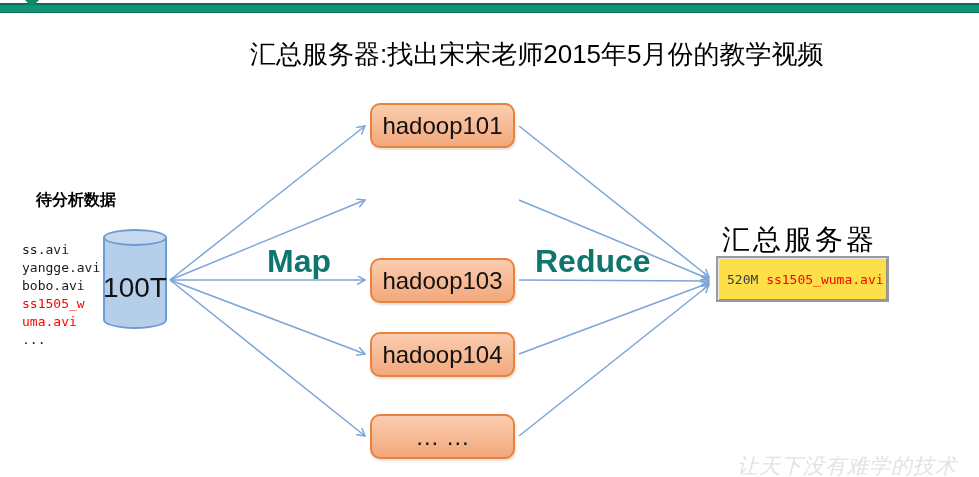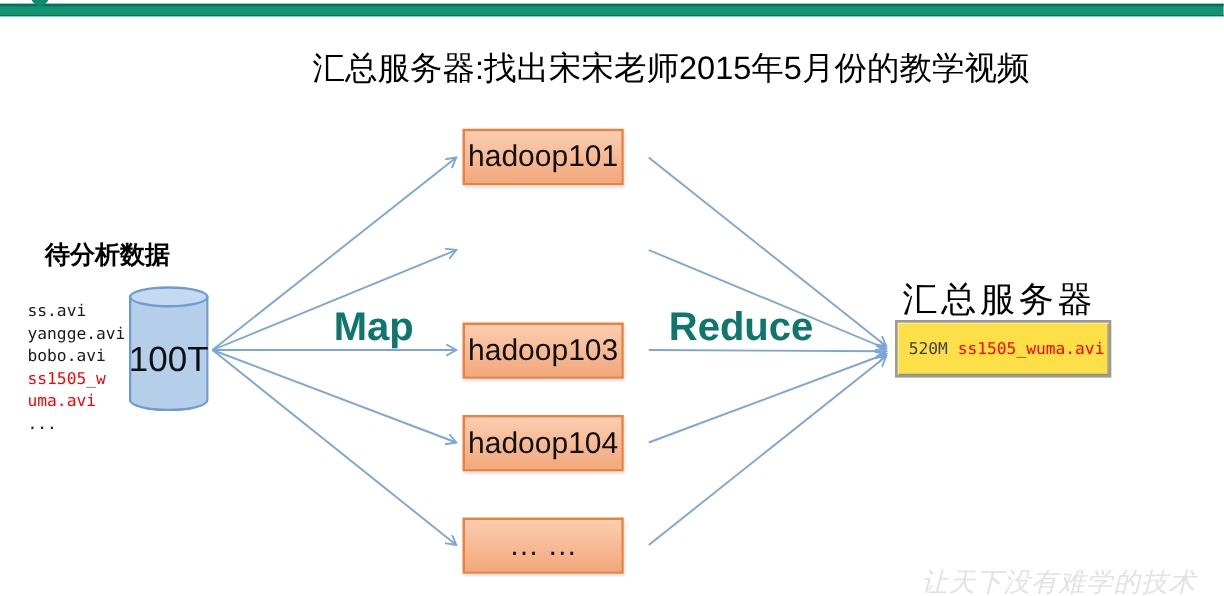--- a/index.html
+++ b/index.html
@@ -10,42 +10,42 @@
   
   .topbar{position:absolute;left:0;top:3px;width:979px;height:7px;
           background:#109573;border-top:2px solid #0B6F58;border-bottom:1px solid #0B6F58;z-index:2;}
   .top-chevron{position:absolute;left:25px;top:0;width:14px;height:6px;background:#0E8A6B;
                clip-path:polygon(0 0,100% 0,78% 55%,50% 100%,22% 55%);z-index:3;}
 
   
   .title{position:absolute;left:250px;top:37px;font-size:26px;color:#000;white-space:nowrap;z-index:3;}
 
   
-  .src-label{position:absolute;left:36px;top:190px;font-size:20px;font-weight:bold;color:#000;z-index:3;}
+  .src-label{position:absolute;left:36px;top:190px;font-size:16px;font-weight:bold;color:#000;z-index:3;}
   .file-list{position:absolute;left:22px;top:241px;font-family:"DejaVu Sans Mono",monospace;
              font-size:13px;line-height:18px;color:#1a1a1a;z-index:3;}
   .file-line.hl{color:#FF0000;}
 
   
   .cyl-body{position:absolute;left:103px;top:237px;width:64px;height:92px;background:#B5CEEA;
             border:2px solid #6E9CD2;border-top:none;border-radius:0 0 32px 32px / 0 0 9px 9px;
             box-sizing:border-box;z-index:2;}
   .cyl-top{position:absolute;left:103px;top:229px;width:64px;height:17px;background:#C5D9F0;
            border:2px solid #6E9CD2;border-radius:50%;box-sizing:border-box;z-index:2;}
   .cyl-label{position:absolute;left:98px;top:272px;width:74px;text-align:center;font-size:28px;
              color:#111;z-index:3;}
 
   
   .stage{position:absolute;font-size:32px;font-weight:bold;color:#0f766e;z-index:3;white-space:nowrap;}
   .stage-map{left:267px;top:243px;}
   .stage-reduce{left:535px;top:243px;}
 
   
-  .node{position:absolute;left:370px;width:129px;height:45px;box-sizing:border-box;
-        background:linear-gradient(#FBCDAF,#F2A87C);border:2px solid #E8823F;border-radius:0;
+  .node{position:absolute;left:370px;width:145px;height:45px;box-sizing:border-box;
+        background:linear-gradient(#FBCDAF,#F2A87C);border:2px solid #E8823F;border-radius:10px;
         display:flex;align-items:center;justify-content:center;font-size:24px;color:#111;
         box-shadow:1px 2px 2px rgba(120,80,50,0.18);z-index:2;}
 
   
   .sink-label{position:absolute;left:722px;top:221px;font-size:28px;letter-spacing:3px;
               color:#000;white-space:nowrap;z-index:3;}
   .sink-box{position:absolute;left:716px;top:256px;width:173px;height:46px;box-sizing:border-box;
             background:#fde047;border:2px solid #9A9A9A;
             box-shadow:inset 1px 1px 0 #E8E8E8, inset -1px -1px 0 #8F8F8F;
             display:flex;align-items:center;padding-left:9px;z-index:2;

